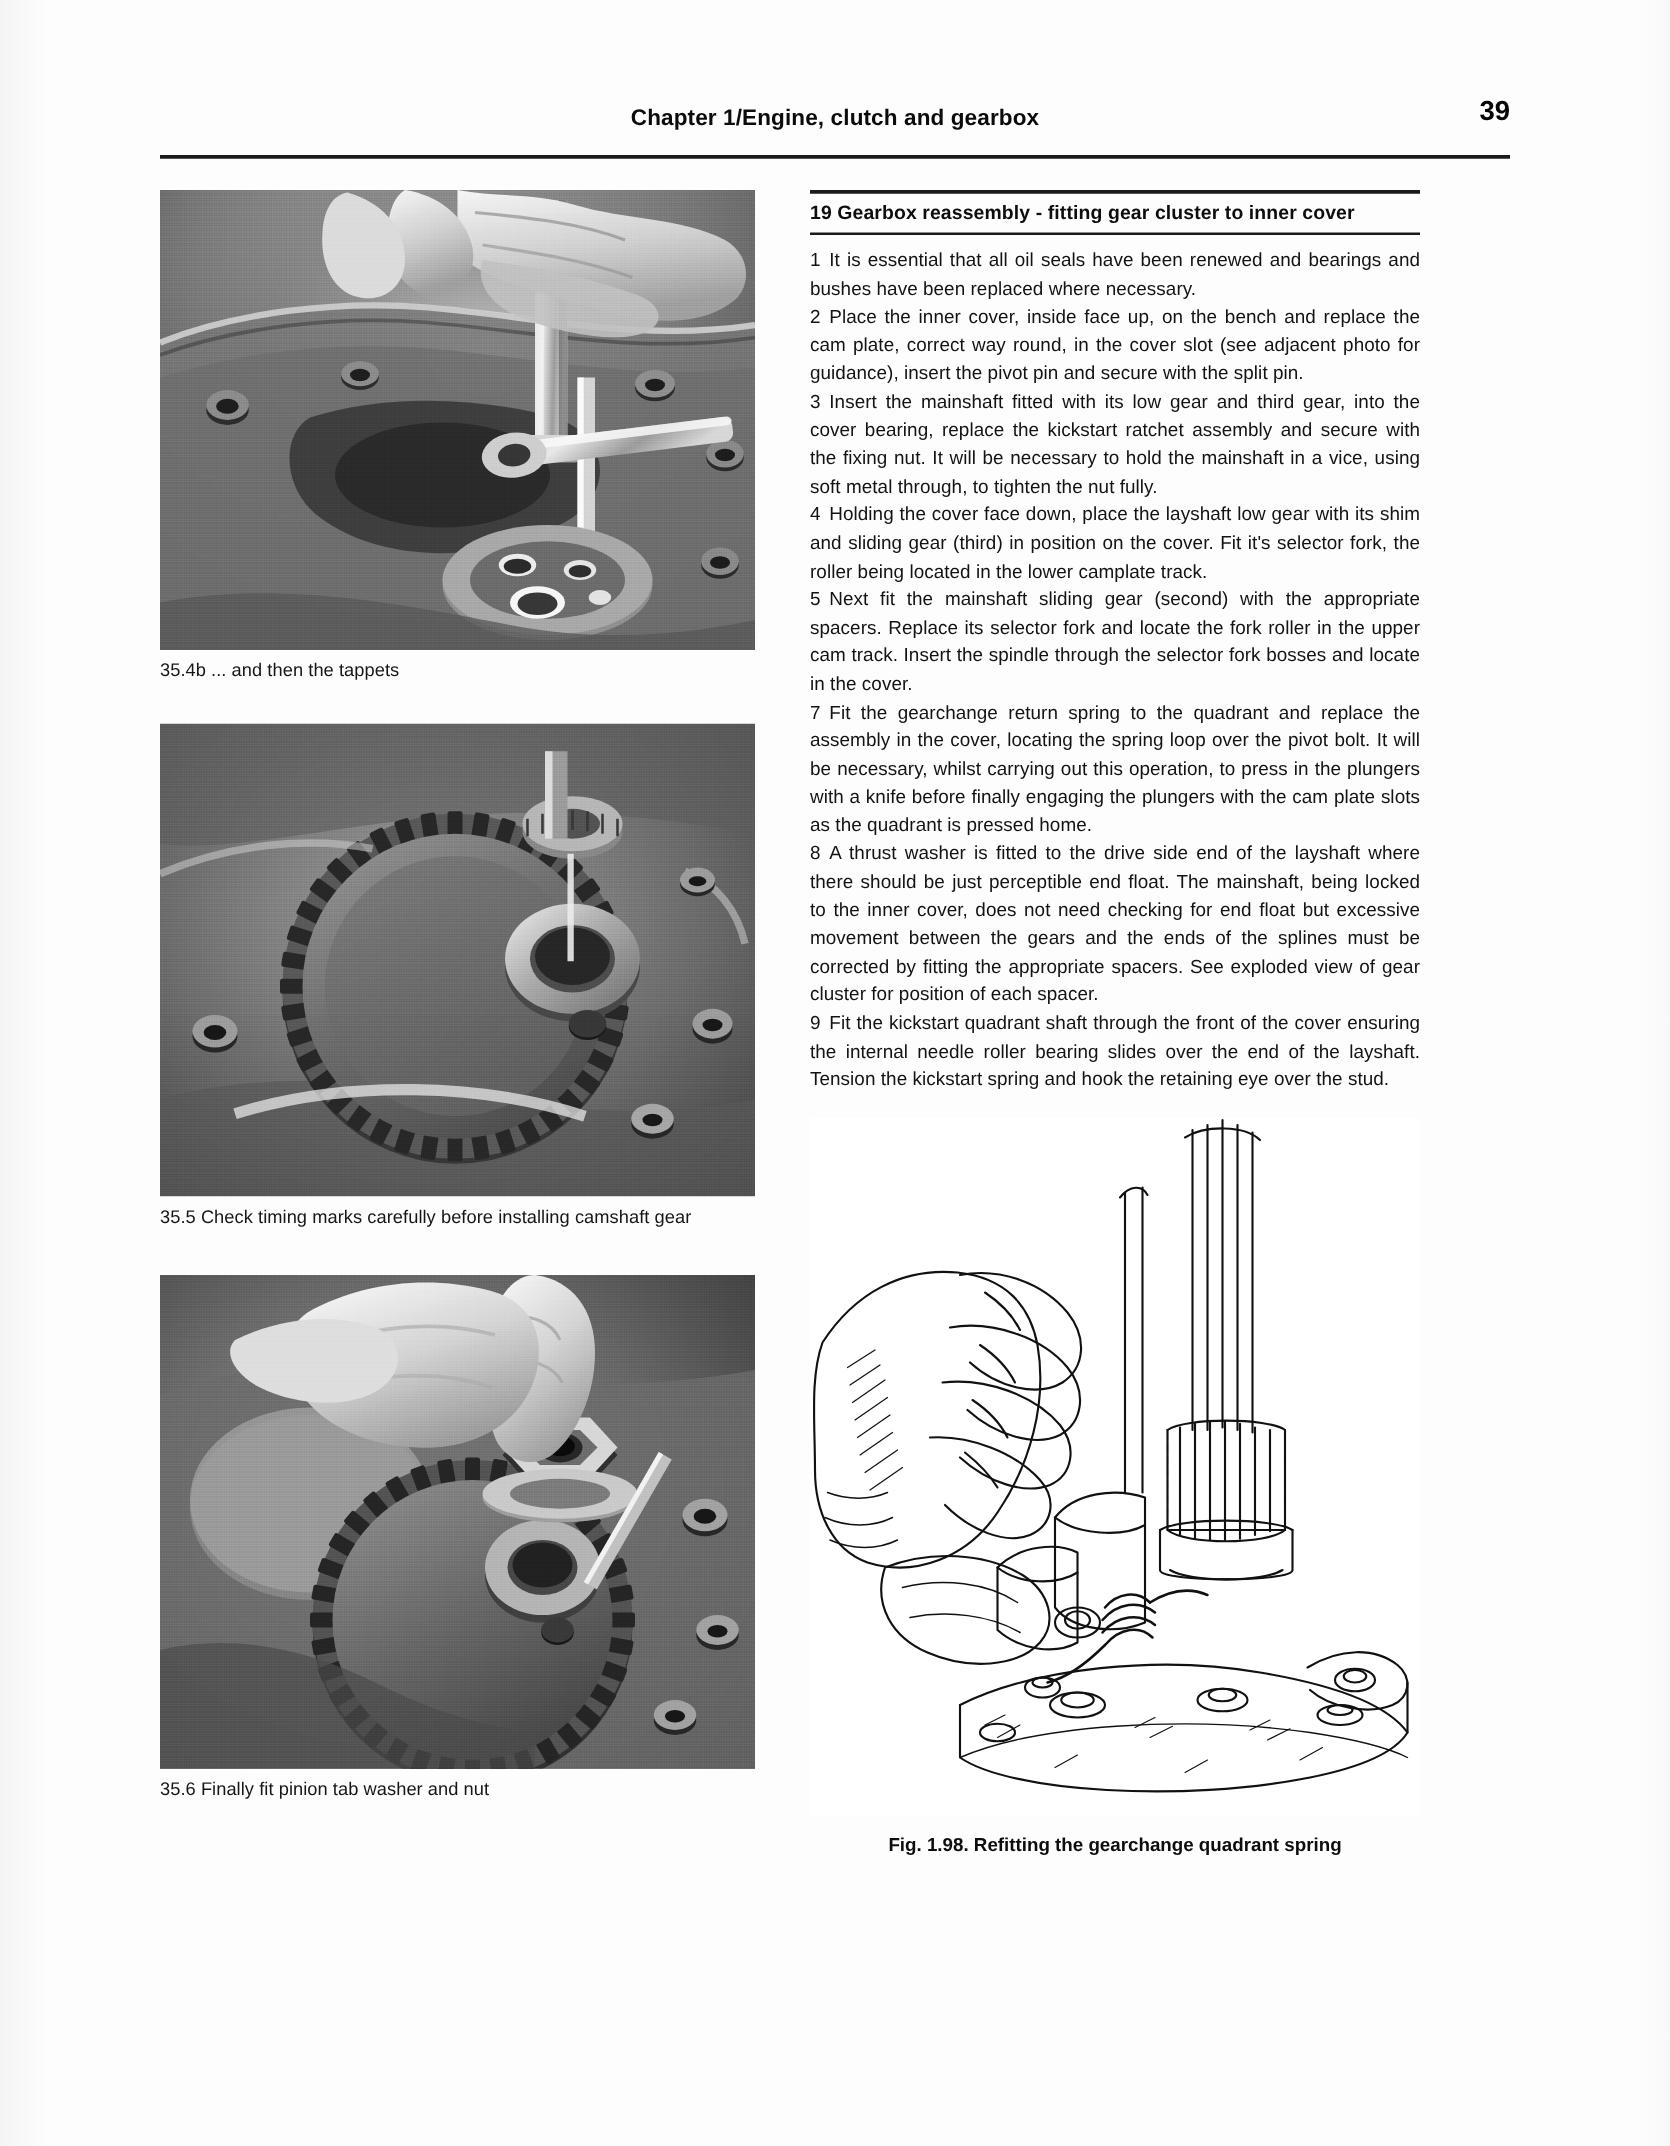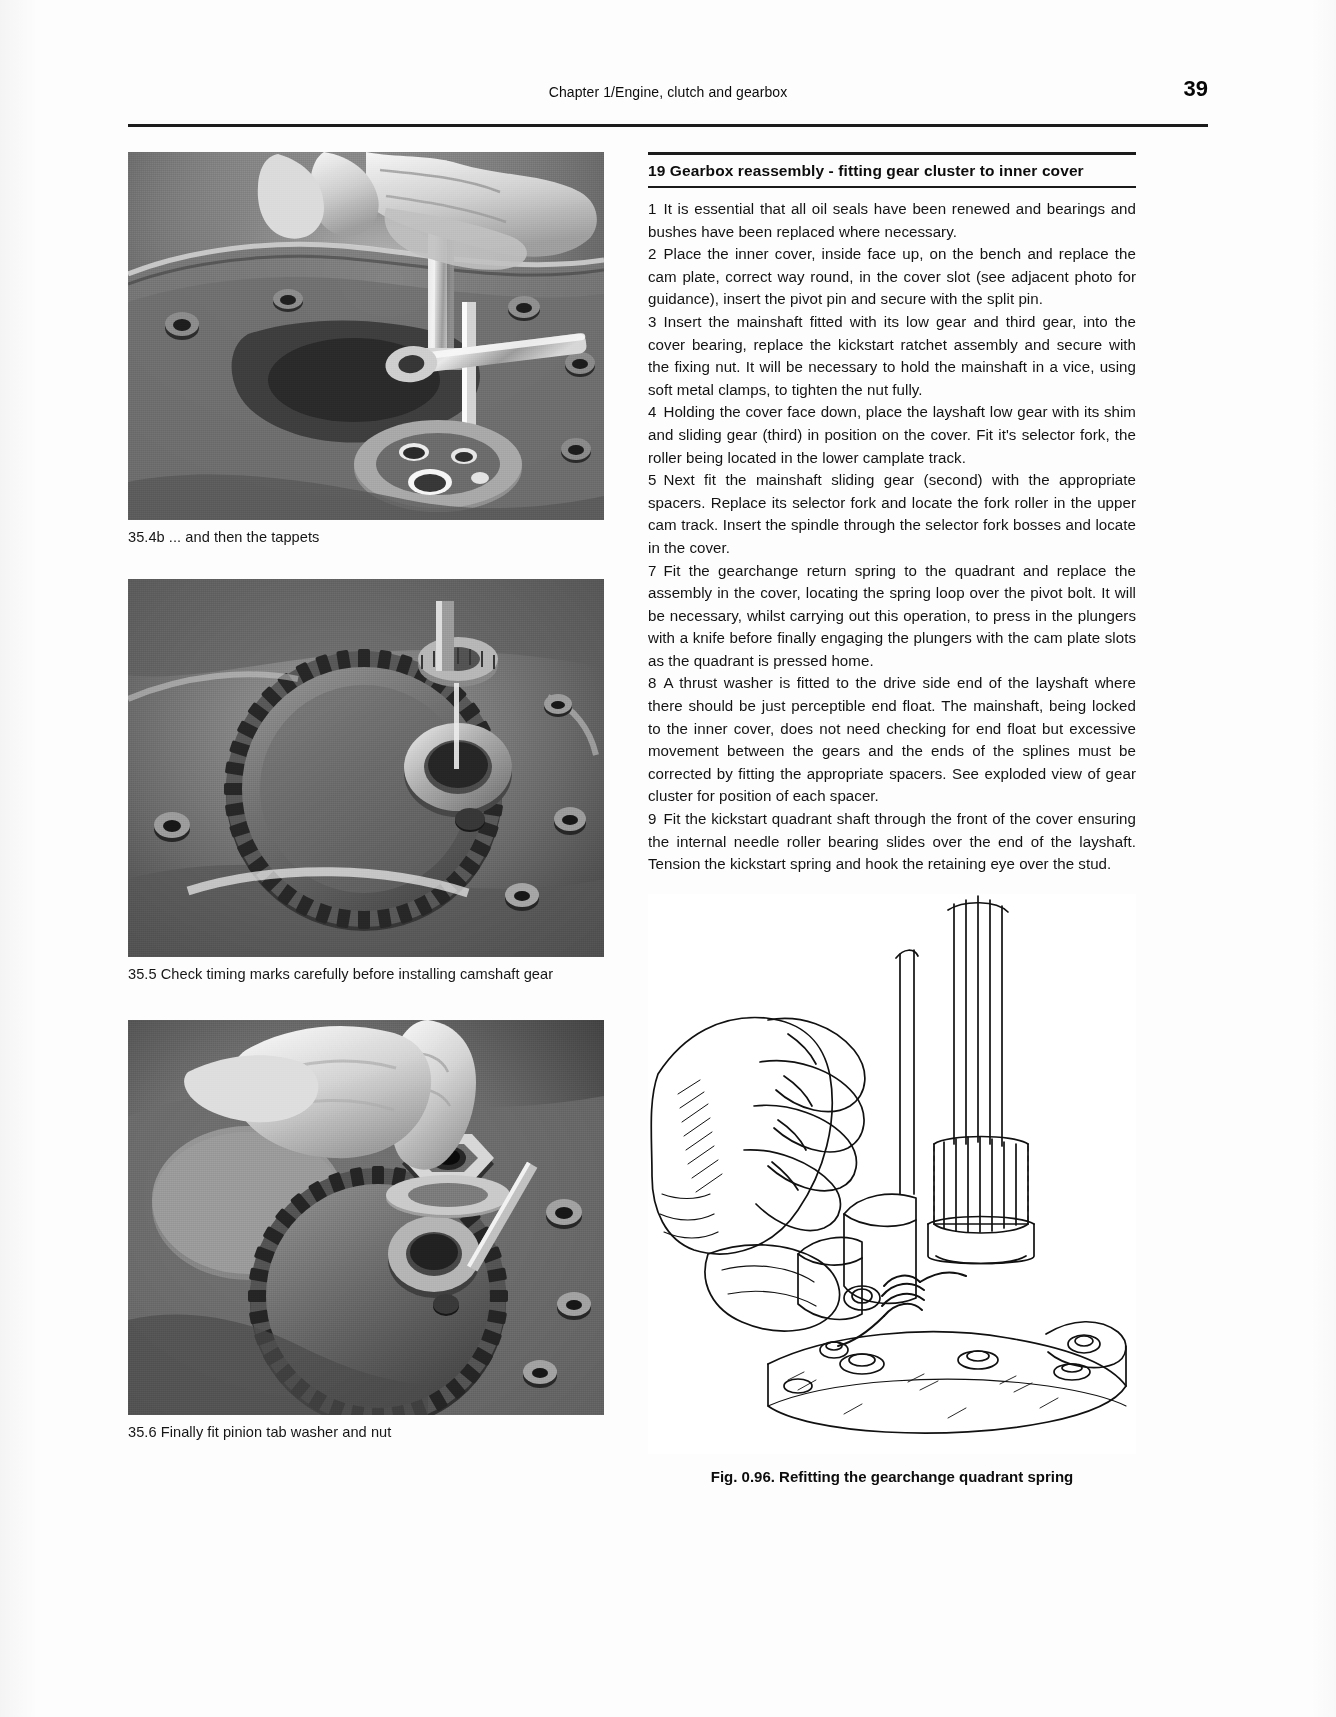--- a/index.html
+++ b/index.html
@@ -34,22 +34,22 @@
     top: 84px;
     left: 128px;
     right: 128px;
     height: 30px;
   }
   .runhead-title {
     position: absolute;
     left: 50%;
     top: 0;
     transform: translateX(-50%);
-    font-size: 14px;
-    font-weight: normal;
+    font-size: 18px;
+    font-weight: bold;
     letter-spacing: 0.1px;
     white-space: nowrap;
     color: #0b0b0b;
   }
   .runhead-folio {
     position: absolute;
     right: 0;
     top: -8px;
     font-size: 22px;
     font-weight: bold;
@@ -695,21 +695,21 @@
 
   <div class="col-right">
 
     <div class="sec-rule"></div>
     <div class="sec-title">19 Gearbox reassembly - fitting gear cluster to inner cover</div>
     <div class="sec-rule thin" style="margin-bottom:10px;"></div>
 
     <div class="body">
       <p><span class="num">1</span><span>It is essential that all oil seals have been renewed and bearings and bushes have been replaced where necessary.</span></p>
       <p><span class="num">2</span><span>Place the inner cover, inside face up, on the bench and replace the cam plate, correct way round, in the cover slot (see adjacent photo for guidance), insert the pivot pin and secure with the split pin.</span></p>
-      <p><span class="num">3</span><span>Insert the mainshaft fitted with its low gear and third gear, into the cover bearing, replace the kickstart ratchet assembly and secure with the fixing nut. It will be necessary to hold the mainshaft in a vice, using soft metal clamps, to tighten the nut fully.</span></p>
+      <p><span class="num">3</span><span>Insert the mainshaft fitted with its low gear and third gear, into the cover bearing, replace the kickstart ratchet assembly and secure with the fixing nut. It will be necessary to hold the mainshaft in a vice, using soft metal through, to tighten the nut fully.</span></p>
       <p><span class="num">4</span><span>Holding the cover face down, place the layshaft low gear with its shim and sliding gear (third) in position on the cover. Fit it's selector fork, the roller being located in the lower camplate track.</span></p>
       <p><span class="num">5</span><span>Next fit the mainshaft sliding gear (second) with the appropriate spacers. Replace its selector fork and locate the fork roller in the upper cam track. Insert the spindle through the selector fork bosses and locate in the cover.</span></p>
       <p><span class="num">7</span><span>Fit the gearchange return spring to the quadrant and replace the assembly in the cover, locating the spring loop over the pivot bolt. It will be necessary, whilst carrying out this operation, to press in the plungers with a knife before finally engaging the plungers with the cam plate slots as the quadrant is pressed home.</span></p>
       <p><span class="num">8</span><span>A thrust washer is fitted to the drive side end of the layshaft where there should be just perceptible end float. The mainshaft, being locked to the inner cover, does not need checking for end float but excessive movement between the gears and the ends of the splines must be corrected by fitting the appropriate spacers. See exploded view of gear cluster for position of each spacer.</span></p>
       <p><span class="num">9</span><span>Fit the kickstart quadrant shaft through the front of the cover ensuring the internal needle roller bearing slides over the end of the layshaft. Tension the kickstart spring and hook the retaining eye over the stud.</span></p>
     </div>
 
     <div class="figure-wrap">
       <svg width="488" height="560" viewBox="0 0 488 560" aria-hidden="true">
         <rect width="488" height="560" fill="#ffffff"></rect>
@@ -846,18 +846,18 @@
             <ellipse cx="214" cy="402" rx="10" ry="7"></ellipse>
           </g>
 
           <g stroke-width="0.9" stroke-dasharray="5 5">
             <line x1="286" y1="252" x2="286" y2="330"></line>
             <line x1="380" y1="252" x2="380" y2="330"></line>
           </g>
 
         </g>
       </svg>
-      <div class="fig-caption">Fig. 0.96. Refitting the gearchange quadrant spring</div>
+      <div class="fig-caption">Fig. 1.98. Refitting the gearchange quadrant spring</div>
     </div>
 
   </div>
 
 </div>
 
 </body></html>

